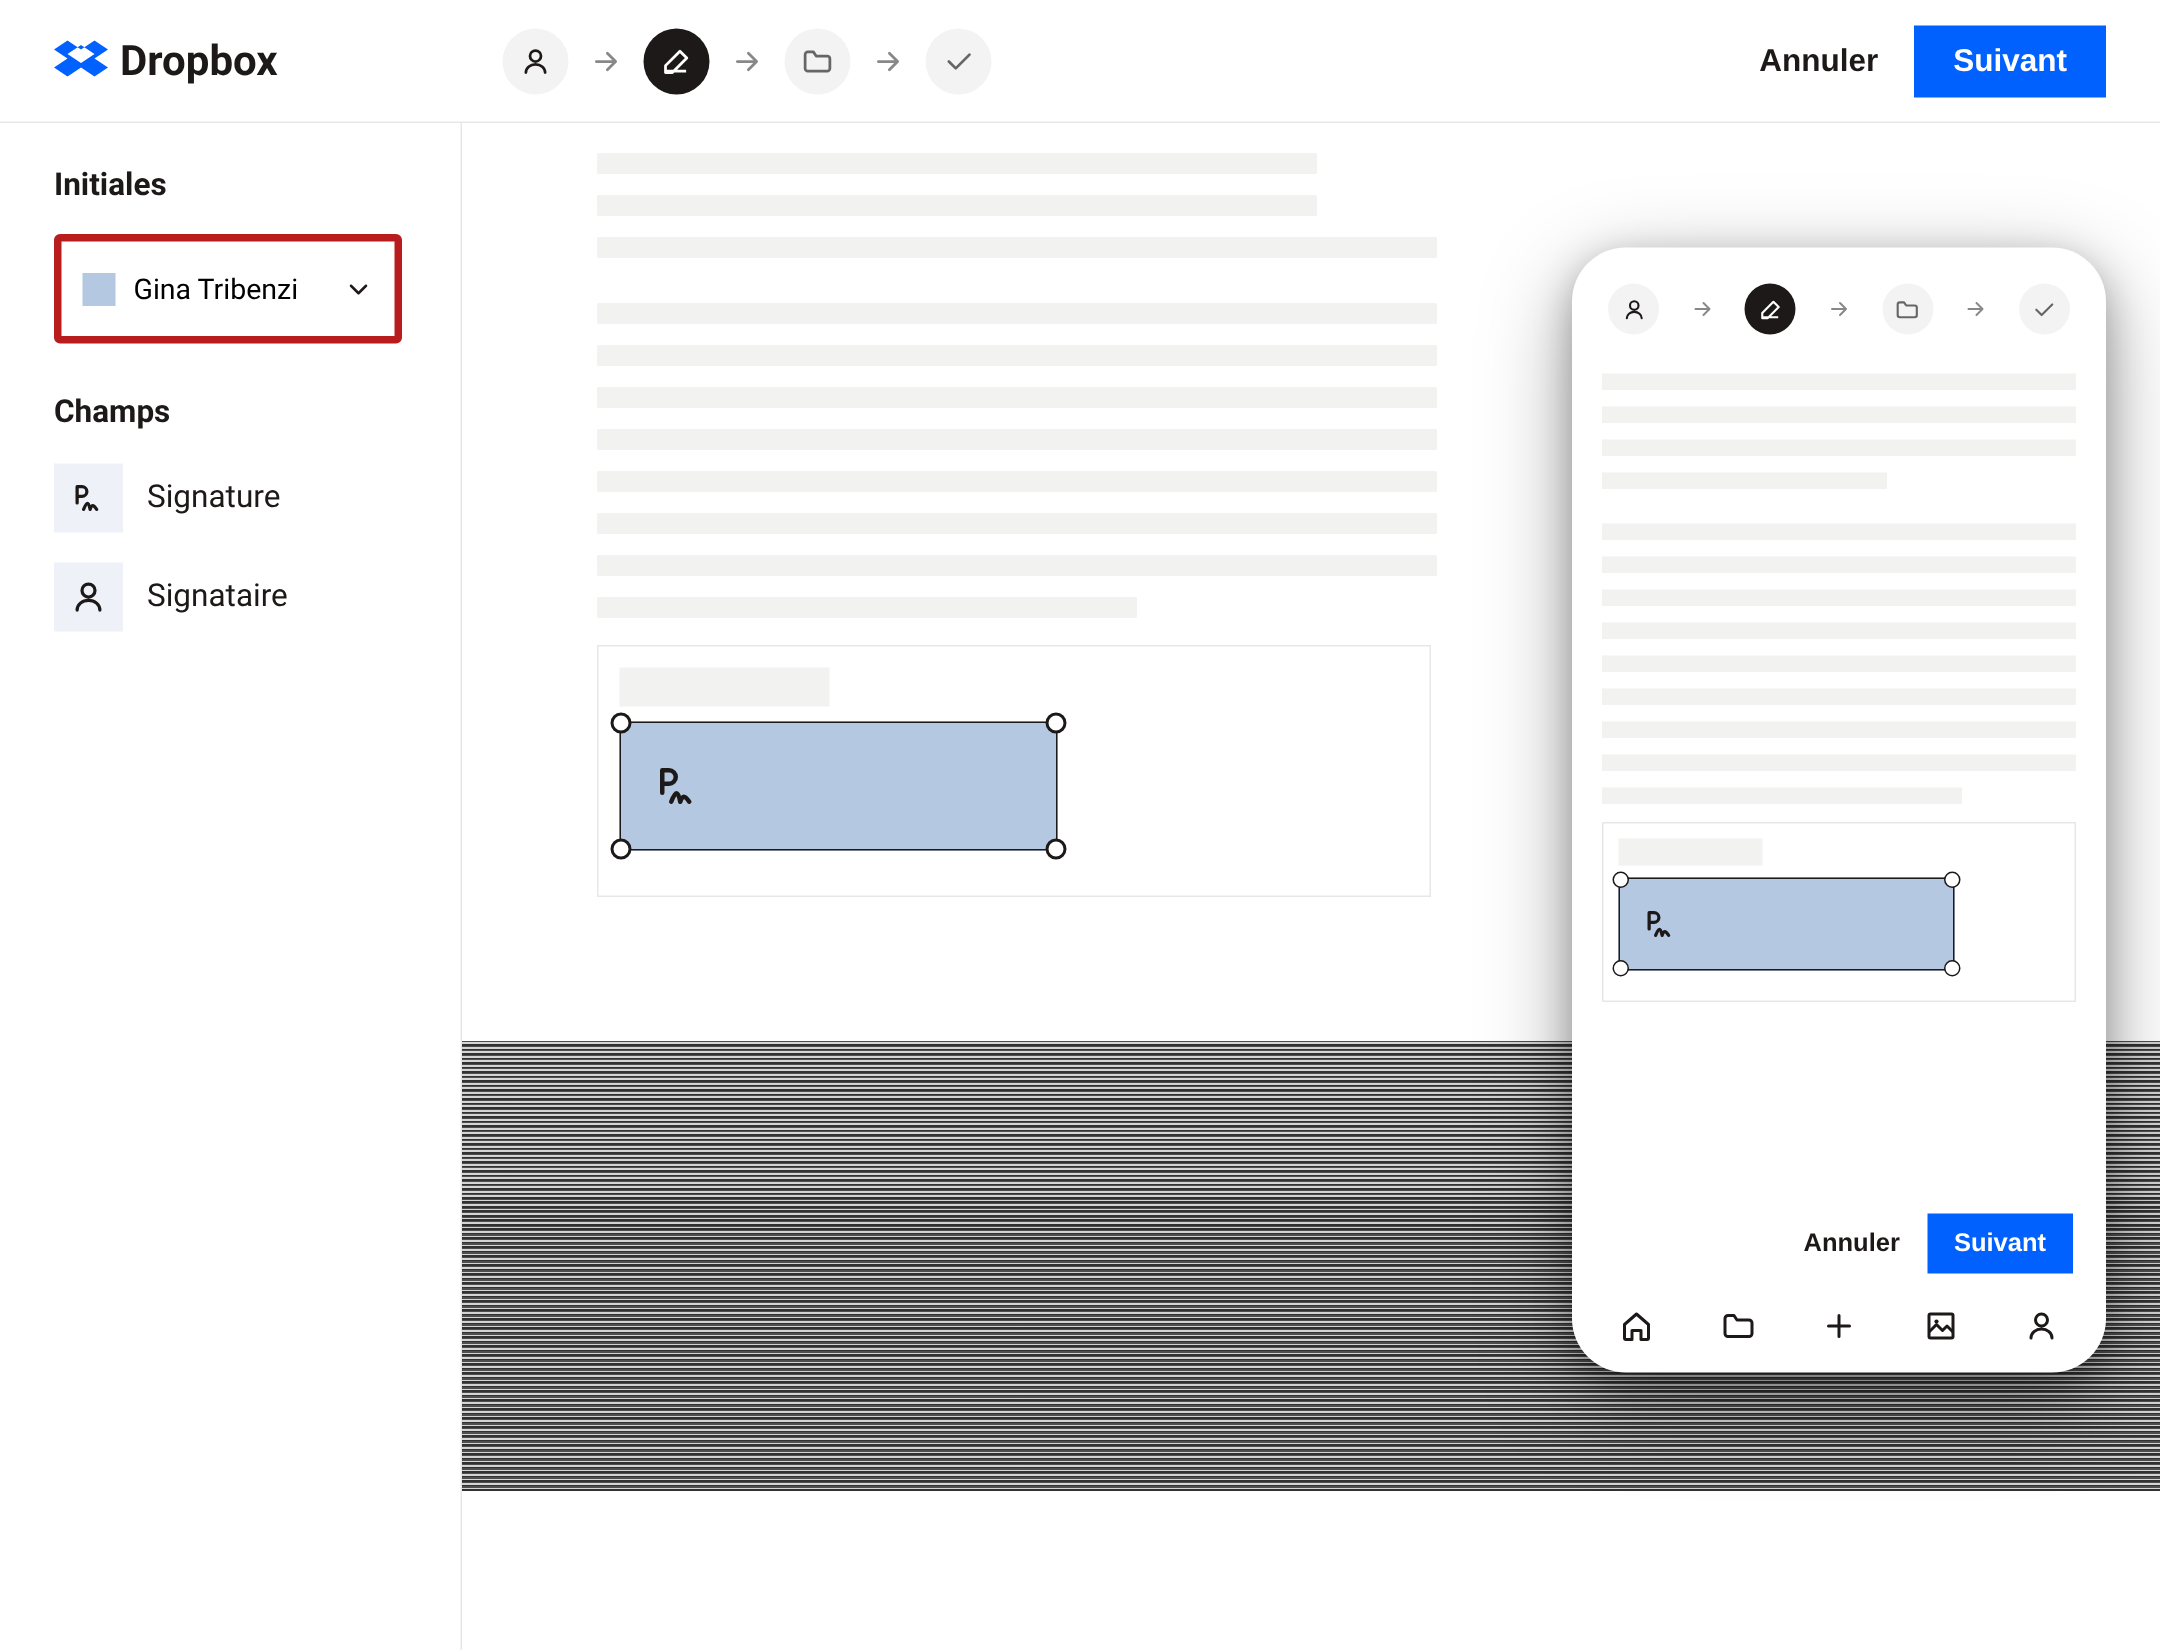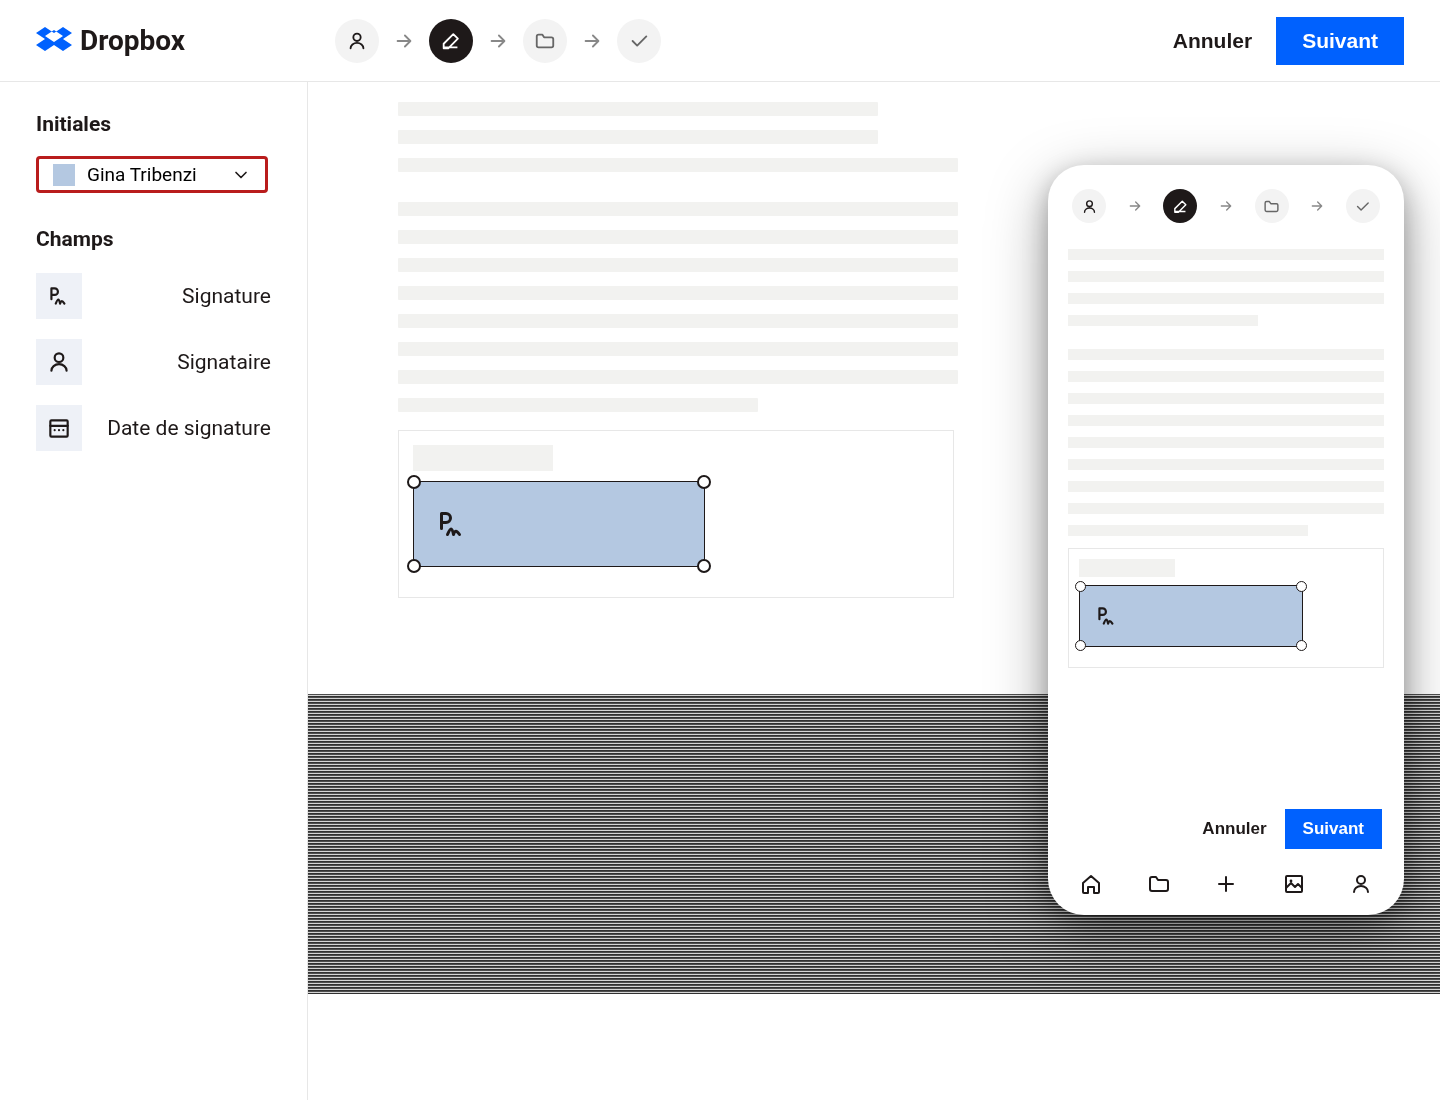--- a/index.html
+++ b/index.html
@@ -16,25 +16,25 @@
 .step-arrow { width: 22px; height: 22px; color: #888; }
 .header-actions { margin-left: auto; display: flex; align-items: center; gap: 24px; }
 .btn-cancel { font-size: 21px; font-weight: 600; color: #1e1919; background: none; border: none; cursor: pointer; }
 .btn-primary { font-size: 21px; font-weight: 600; color: #fff; background: #0061fe; border: none; padding: 12px 26px; cursor: pointer; }
 
 
 .main { display: flex; height: calc(100% - 82px); }
 .sidebar { width: 308px; border-right: 1px solid #e7e7e7; padding: 30px 36px; }
 .sidebar h3 { font-size: 21px; font-weight: 700; margin-bottom: 20px; color: #1e1919; }
 .sidebar h3.fields-title { margin-top: 34px; }
-.signer-select { display: flex; align-items: center; gap: 12px; border: 3px solid #b91c1c; border-radius: 4px; padding: 4px 14px; cursor: pointer; width: 232px; }
+.signer-select { display: flex; align-items: center; gap: 12px; border: 5px solid #b91c1c; border-radius: 4px; padding: 20px 14px; cursor: pointer; width: 232px; }
 .signer-swatch { width: 22px; height: 22px; background: #b4c8e1; }
 .signer-name { font-size: 19px; flex: 1; }
 .field-list { display: flex; flex-direction: column; gap: 20px; margin-top: 22px; }
-.field-item { display: flex; align-items: center; gap: 16px; cursor: pointer; justify-content: space-between; }
+.field-item { display: flex; align-items: center; gap: 16px; cursor: pointer; }
 .field-icon { width: 46px; height: 46px; background: #eef1f7; display: flex; align-items: center; justify-content: center; }
 .field-icon svg { width: 26px; height: 26px; }
 .field-label { font-size: 21px; color: #1e1919; }
 
 
 .canvas-area { flex: 1; background: #fff; padding: 20px 340px 0 90px; position: relative; }
 .doc-page { width: 560px; }
 .placeholder-line { height: 14px; background: #f2f2f0; margin-bottom: 14px; border-radius: 1px; }
 .placeholder-line.short1 { width: 480px; }
 .placeholder-line.short2 { width: 360px; }
@@ -199,28 +199,20 @@
         <span class="field-label">Signature</span>
       </div>
       <div class="field-item">
         <div class="field-icon">
             <svg viewBox="0 0 24 24" color="#1e1919">
               <use href="#ic-person"></use>
             </svg>
           </div>
         <span class="field-label">Signataire</span>
       </div>
-      <div class="field-item">
-        <div class="field-icon">
-            <svg viewBox="0 0 24 24" color="#1e1919">
-              <use href="#ic-date"></use>
-            </svg>
-          </div>
-        <span class="field-label">Date de signature</span>
-      </div>
     </div>
   </div>
 
   <div class="canvas-area">
     <div class="doc-page">
       <div class="placeholder-line short1"></div>
       <div class="placeholder-line short1"></div>
       <div class="placeholder-line"></div>
       <div class="placeholder-gap"></div>
       <div class="placeholder-line"></div>

